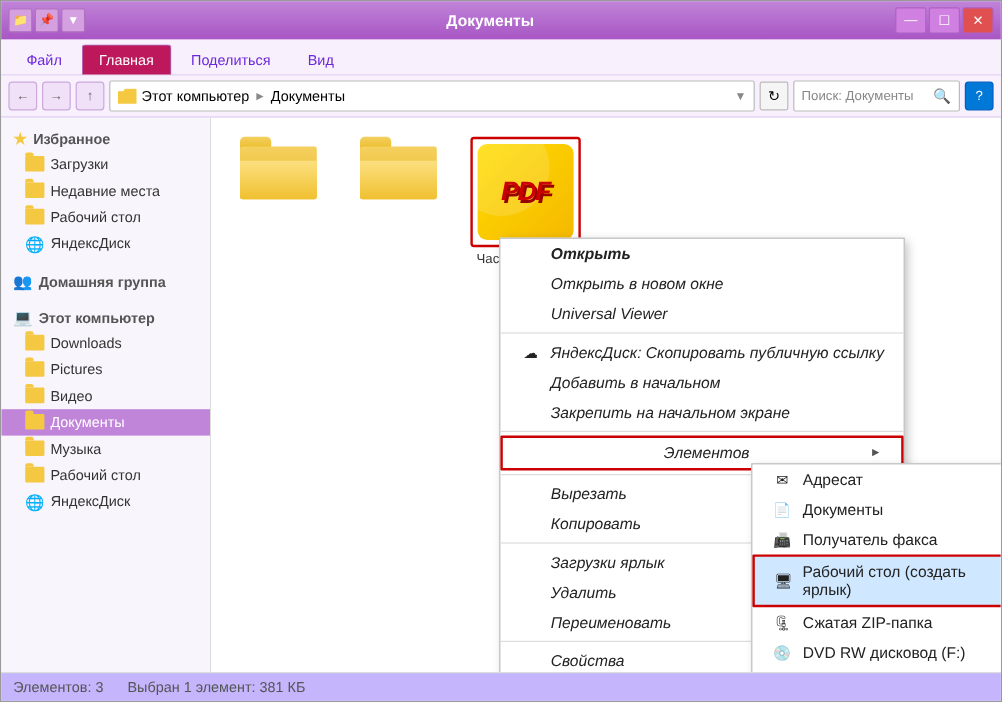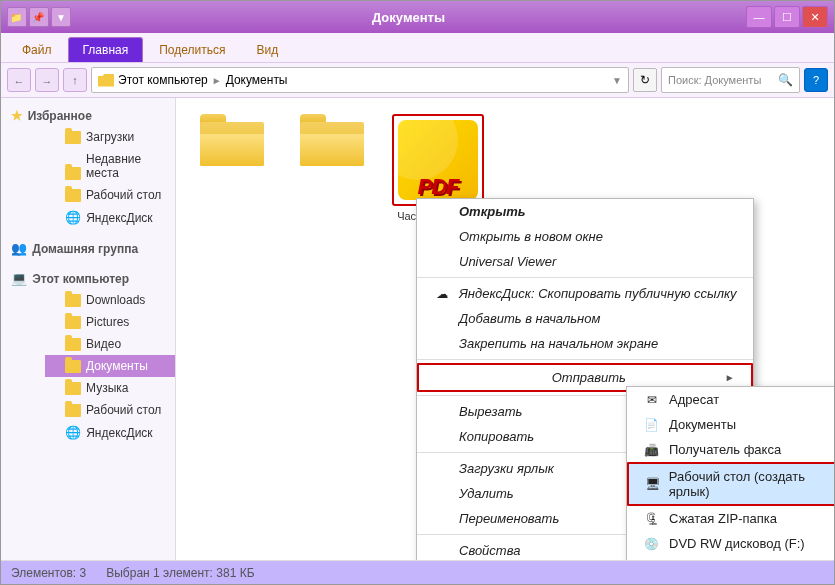--- a/index.html
+++ b/index.html
@@ -84,24 +84,24 @@
       padding: 4px 6px 0;
       gap: 1px;
     }
     .ribbon-tab {
       padding: 5px 14px;
       font-size: 12px;
       cursor: pointer;
       border-radius: 3px 3px 0 0;
       border: 1px solid transparent;
       border-bottom: none;
-      color: #a16207;
+      color: #6d28d9;
     }
     .ribbon-tab.active {
-      background: #6d28d9;
+      background: #be185d;
       color: #fff;
       border-color: #b070c0;
     }
 
     
     .address-bar {
       display: flex;
       align-items: center;
       padding: 4px 6px;
       gap: 4px;
@@ -192,27 +192,26 @@
       padding: 6px 8px 3px 10px;
       font-size: 12px;
       font-weight: 600;
       color: #555;
       display: flex;
       align-items: center;
       gap: 5px;
     }
     .sidebar-item {
       display: flex;
-      align-items: flex-end;
+      align-items: flex-start;
       padding: 4px 8px 4px 20px;
       font-size: 12px;
       color: #333;
       cursor: pointer;
       gap: 5px;
-      margin-left: 44px;
     }
     .sidebar-item.selected { background: #c084d8; color: #fff; }
 
     .folder-icon-sm {
       width: 16px;
       height: 13px;
       background: #f5c842;
       border-radius: 1px;
       flex-shrink: 0;
       position: relative;
@@ -327,21 +326,21 @@
       width: 80px;
       height: 80px;
       position: relative;
     }
     .pdf-icon .pdf-bg {
       width: 80px;
       height: 80px;
       background: linear-gradient(135deg, #ffdd00 0%, #f5b800 100%);
       border-radius: 8px;
       display: flex;
-      align-items: flex-end;
+      align-items: center;
       justify-content: center;
       position: relative;
       overflow: hidden;
     }
     .pdf-icon .pdf-text {
       font-size: 22px;
       font-weight: 900;
       color: #cc0000;
       font-style: italic;
       text-shadow: 2px 2px 0 #990000;
@@ -606,21 +605,21 @@
           <span class="item-icon"></span>
           <span>Добавить в начальном</span>
         </div>
         <div class="context-menu-item">
           <span class="item-icon"></span>
           <span>Закрепить на начальном экране</span>
         </div>
         <div class="context-menu-separator"></div>
         <div class="context-menu-item has-sub">
           <span class="item-icon"></span>
-          <span>Отправить</span>
+          <span>Элементов</span>
           <span class="sub-arrow">►</span>
         </div>
         <div class="context-menu-separator"></div>
         <div class="context-menu-item">
           <span class="item-icon"></span>
           <span>Вырезать</span>
         </div>
         <div class="context-menu-item">
           <span class="item-icon"></span>
           <span>Копировать</span>

